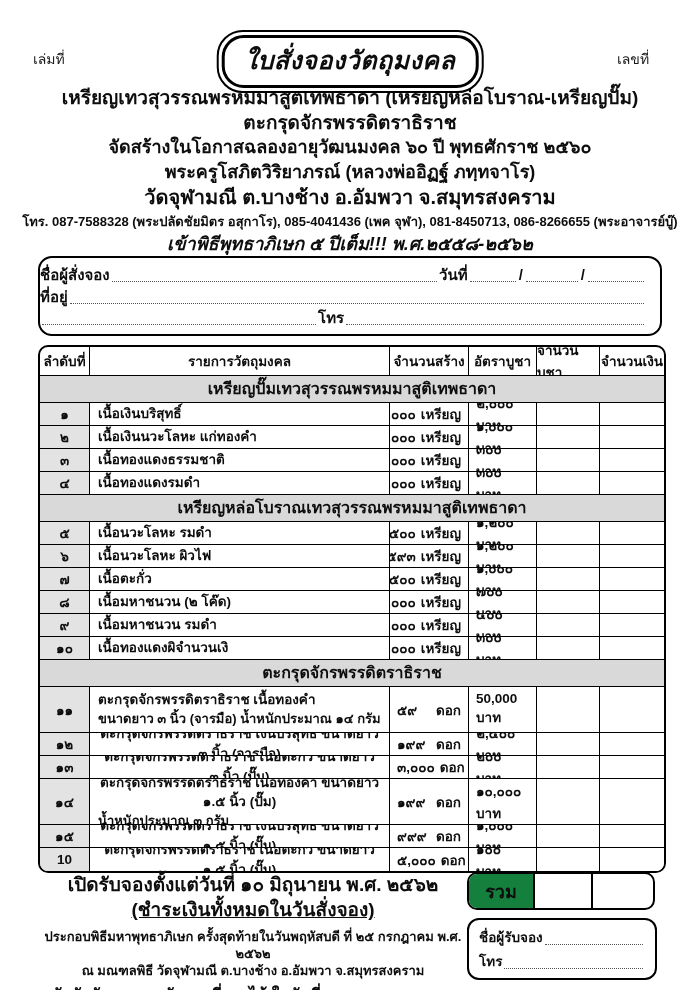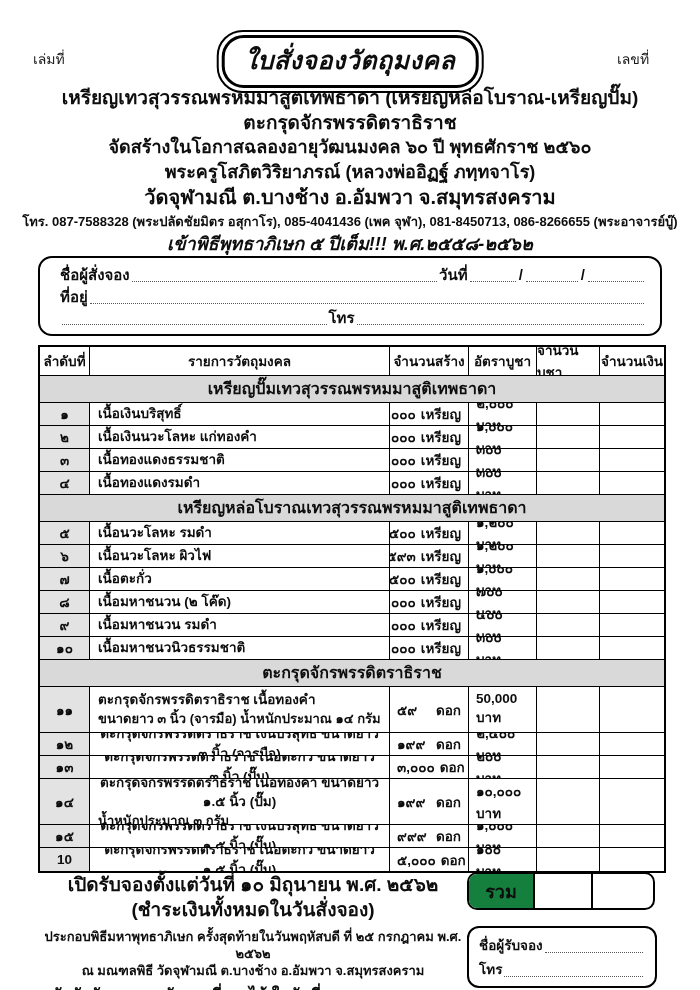--- a/index.html
+++ b/index.html
@@ -25,30 +25,30 @@
   .h1{top:82px;font-size:19px;}
   .h2{top:107px;font-size:19px;}
   .h3{top:132px;font-size:18px;}
   .h4{top:157px;font-size:18px;}
   .h5{top:181px;font-size:20px;}
   .h6{top:211px;font-size:13px;font-weight:600;}
   .h7{top:229px;font-size:18px;font-style:italic;}
   
   .cust-box{
     left:38px;top:256px;width:624px;height:80px;border:2px solid #000;border-radius:14px;
-    box-sizing:border-box;padding:7px 14px 6px 20px;display:flex;flex-direction:column;justify-content:space-between;
+    box-sizing:border-box;padding:7px 14px 6px 0;display:flex;flex-direction:column;justify-content:space-between;
     font-size:15px;font-weight:600;
   }
   .fline{display:flex;align-items:flex-end;line-height:20px;}
   .dots{flex:1;border-bottom:1.6px dotted #555;margin:0 2px 3px 2px;min-width:18px;}
   .dots.fix46{flex:0 0 46px;} .dots.fix52{flex:0 0 52px;} .dots.fix56{flex:0 0 56px;}
   .slash{margin:0 1px;}
   
   .table{
-    left:38px;top:345px;width:624px;border:2px solid #000;border-radius:0;
+    left:38px;top:345px;width:624px;border:2px solid #000;border-radius:10px;
     box-sizing:content-box;overflow:hidden;background:#fff;
   }
   .trow{display:grid;grid-template-columns:50px 300px 79px 68px 63px 1fr;}
   .tcell{border-right:1.6px solid #000;border-bottom:1.6px solid #000;box-sizing:border-box;
          display:flex;align-items:center;overflow:hidden;}
   .tcell:last-child{border-right:none;}
   .thead .tcell{justify-content:center;font-weight:bold;font-size:13.5px;height:29px;}
   .sec-row{display:block;background:#d9d9d9;border-bottom:1.6px solid #000;
            text-align:center;font-weight:bold;font-size:16px;line-height:26px;height:26px;}
   .item-row .tcell{height:23px;font-size:13.5px;}
@@ -57,36 +57,36 @@
   .cell-desc{padding:0 8px;font-weight:600;display:flex;flex-direction:column;justify-content:center;align-items:flex-start;line-height:1.45;text-align:center;}
   .cell-desc .d2{font-size:13px;}
   .cell-qty{padding:0 7px;justify-content:flex-end;gap:5px;font-weight:600;}
   .cell-qty.spread{justify-content:space-between;}
   .cell-price{padding:0 7px;justify-content:flex-end;font-weight:600;}
   .cell-empty{background:#fff;}
   .last-row .tcell{border-bottom:none;}
   
   .foot-left{left:38px;top:872px;width:430px;text-align:center;}
   .fl1{font-size:19px;font-weight:bold;line-height:25px;}
-  .fl2{font-size:19px;font-weight:bold;line-height:25px;}
+  .fl2{font-size:19px;font-weight:bold;line-height:25px;text-decoration:underline;}
   .fl3{font-size:13px;font-weight:600;line-height:17px;margin-top:6px;}
   .fl4{font-size:13px;font-weight:600;line-height:17px;}
   .fl5{font-size:16px;font-weight:bold;line-height:22px;margin-top:5px;}
   .ul{text-decoration:underline;margin-right:6px;}
   .total-box{
     left:467px;top:872px;width:188px;height:38px;border:2px solid #000;border-radius:10px;
     box-sizing:border-box;display:grid;grid-template-columns:66px 58px 1fr;overflow:hidden;
   }
   .total-cell{border-right:2px solid #000;display:flex;align-items:center;justify-content:center;}
   .total-cell:last-child{border-right:none;}
   .total-label{background:#15803d;font-weight:bold;font-size:18px;}
   .receiver-box{
     left:467px;top:918px;width:190px;height:62px;border:2px solid #000;border-radius:12px;
     box-sizing:border-box;padding:8px 10px 6px 10px;display:flex;flex-direction:column;justify-content:space-between;
-    font-size:13.5px;font-weight:600;margin-top:8px;
+    font-size:13.5px;font-weight:600;
   }
 </style>
 </head>
 <body>
 
 <div class="page">
 
   <div class="abs corner-label" style="left:33px;top:48px;">เล่มที่</div>
   <div class="abs corner-label" style="left:617px;top:48px;">เลขที่</div>
 
@@ -251,21 +251,21 @@
             <span>๑,๐๐๐</span>
             <span>เหรียญ</span>
           </div>
           <div class="tcell cell-price">๕๐๐ บาท</div>
           <div class="tcell cell-empty"></div>
           <div class="tcell cell-empty"></div>
         </div>
         <div class="trow item-row">
           <div class="tcell cell-no">๑๐</div>
           <div class="tcell cell-desc">
-            <span>เนื้อมหาชนวนิวธรรมชาติ</span>
+            <span>เนื้อทองแดงผิจำนวนเงิ</span>
           </div>
           <div class="tcell cell-qty">
             <span>๙,๐๐๐</span>
             <span>เหรียญ</span>
           </div>
           <div class="tcell cell-price">๓๐๐ บาท</div>
           <div class="tcell cell-empty"></div>
           <div class="tcell cell-empty"></div>
         </div>
         <div class="sec-row">ตะกรุดจักรพรรดิตราธิราช</div>

